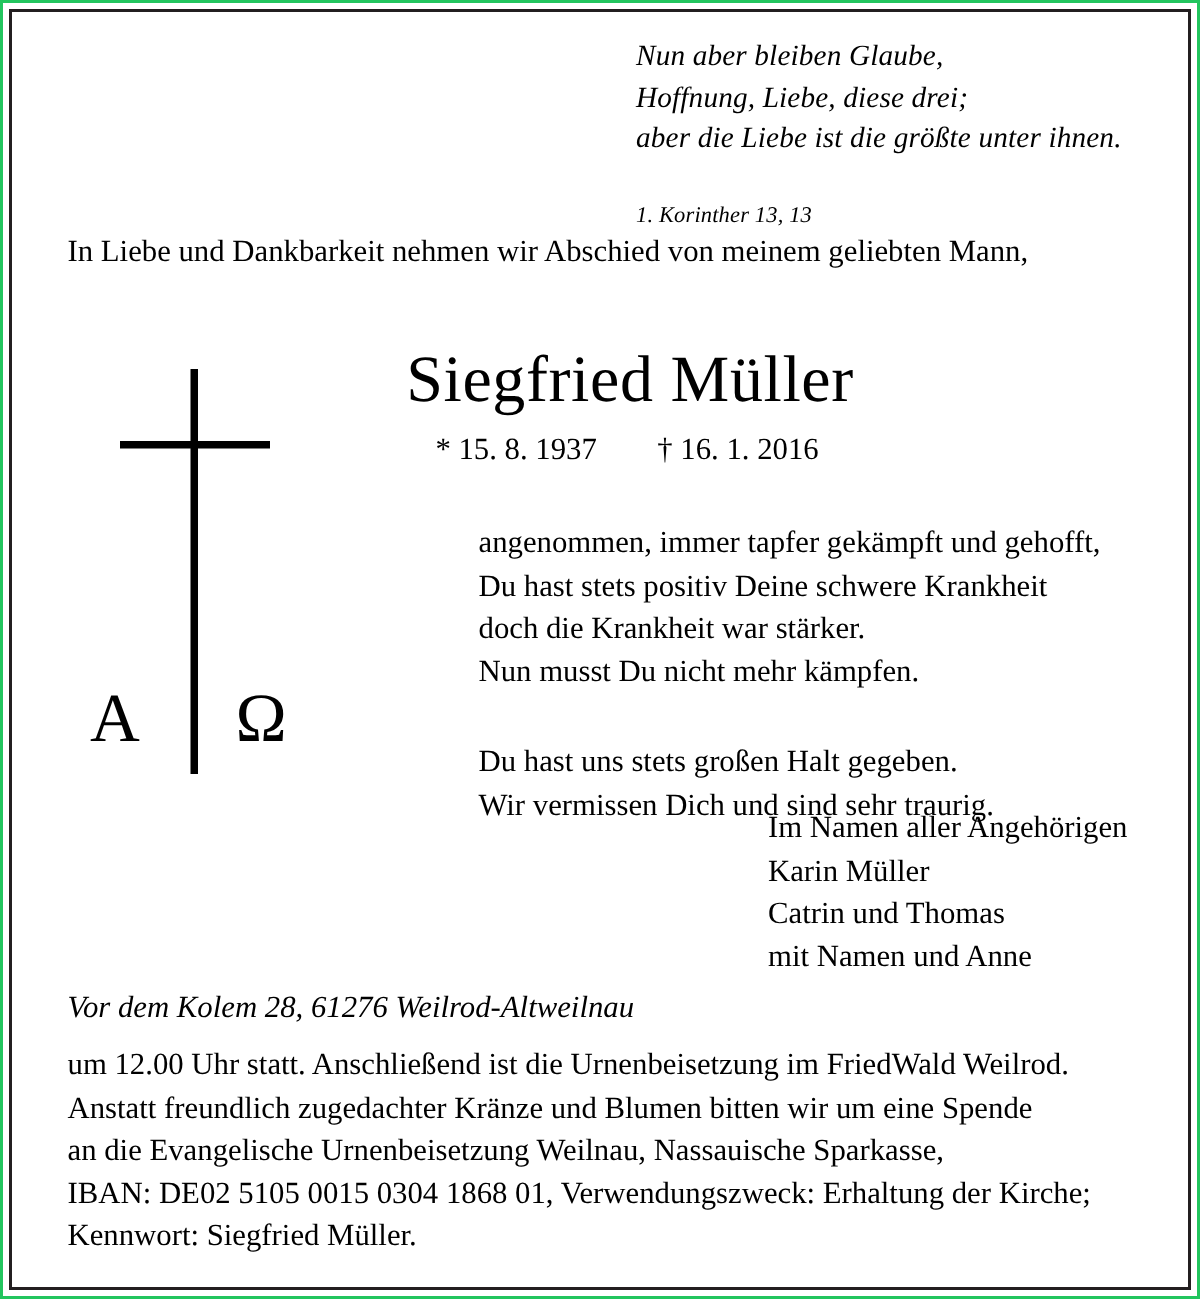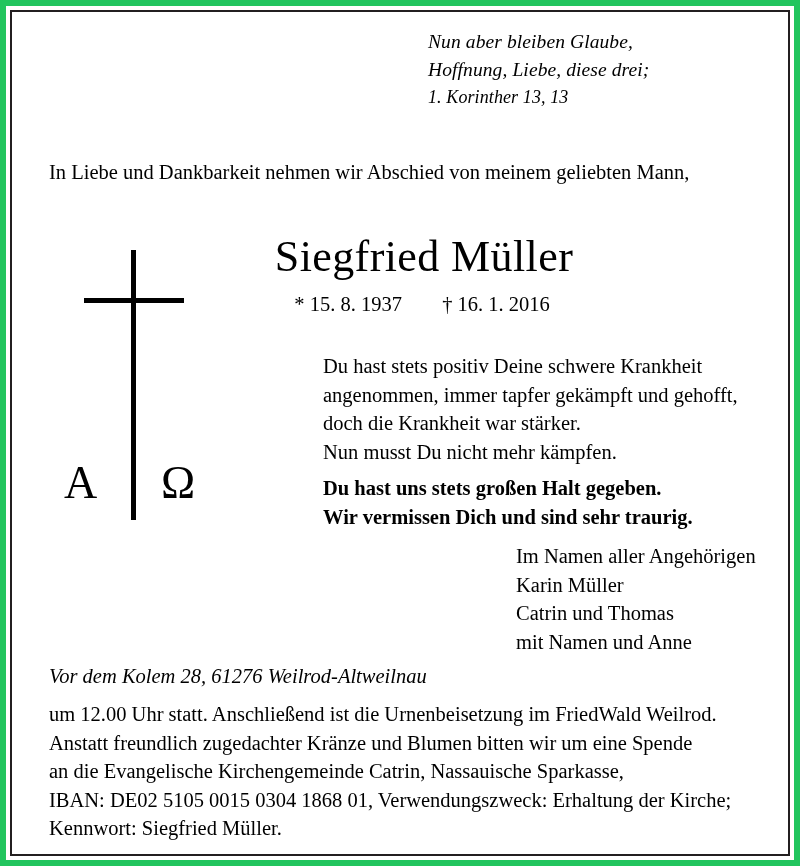--- a/index.html
+++ b/index.html
@@ -16,21 +16,21 @@
     overflow: hidden;
   }
 
   
   .notice {
     position: relative;
     box-sizing: border-box;
     width: 800px;
     height: 866px;
     background: #ffffff;
-    border: 6px solid #22c55e;
+    border: 2px solid #22c55e;
     padding: 4px;
   }
   .notice-inner {
     position: relative;
     box-sizing: border-box;
     width: 100%;
     height: 100%;
     border: 2px solid #231f20;
     background: #ffffff;
   }
@@ -47,23 +47,23 @@
   .verse {
     left: 416px;
     top: 16px;
     width: 360px;
     font-style: italic;
     font-size: 19.5px;
     line-height: 27.5px;
     letter-spacing: 0.1px;
   }
   .verse .ref {
-    margin-top: 1px;
+    margin-top: 24px;
     font-style: italic;
-    font-size: 18px;
+    font-size: 15px;
   }
   .verse-line { white-space: nowrap; }
 
   
   .intro {
     left: 37px;
     top: 146px;
     width: 730px;
     font-size: 20.5px;
     line-height: 29px;
@@ -94,21 +94,21 @@
   .dates .gap { display: inline-block; width: 30px; }
 
   
   .poem {
     left: 311px;
     top: 340px;
     width: 470px;
     font-size: 20.5px;
     line-height: 28.5px;
   }
-  .poem .stanza + .stanza { margin-top: 8px; font-weight: bold; }
+  .poem .stanza + .stanza { margin-top: 32px; }
 
   
   .family {
     left: 504px;
     top: 530px;
     width: 300px;
     font-size: 20.5px;
     line-height: 28.5px;
   }
 
@@ -168,20 +168,21 @@
 </head>
 <body>
 
 <div class="notice">
   <div class="notice-inner">
     <div class="canvas">
 
       <div class="blk verse">
         <div class="verse-line">Nun aber bleiben Glaube,</div>
         <div class="verse-line">Hoffnung, Liebe, diese drei;</div>
+        <div class="verse-line">aber die Liebe ist die größte unter ihnen.</div>
         <div class="ref">1. Korinther 13, 13</div>
       </div>
 
       <div class="blk intro">
         <div>In Liebe und Dankbarkeit nehmen wir Abschied von meinem geliebten Mann,</div>
       </div>
 
       <div class="cross-symbol">
         <div class="cross-vert"></div>
         <div class="cross-horiz"></div>
@@ -194,22 +195,22 @@
       <div class="blk dates">
         <span>*</span>
         <span>15. 8. 1937</span>
         <span class="gap"></span>
         <span>†</span>
         <span>16. 1. 2016</span>
       </div>
 
       <div class="blk poem">
         <div class="stanza">
+          <div>angenommen, immer tapfer gekämpft und gehofft,</div>
           <div>Du hast stets positiv Deine schwere Krankheit</div>
-          <div>angenommen, immer tapfer gekämpft und gehofft,</div>
           <div>doch die Krankheit war stärker.</div>
           <div>Nun musst Du nicht mehr kämpfen.</div>
         </div>
         <div class="stanza">
           <div>Du hast uns stets großen Halt gegeben.</div>
           <div>Wir vermissen Dich und sind sehr traurig.</div>
         </div>
       </div>
 
       <div class="blk family">
@@ -217,20 +218,20 @@
         <div>Karin Müller</div>
         <div>Catrin und Thomas</div>
         <div>mit Namen und Anne</div>
       </div>
 
       <div class="blk address">Vor dem Kolem 28, 61276 Weilrod-Altweilnau</div>
 
       <div class="blk details">
         <div>um 12.00 Uhr statt. Anschließend ist die Urnenbeisetzung im FriedWald Weilrod.</div>
         <div>Anstatt freundlich zugedachter Kränze und Blumen bitten wir um eine Spende</div>
-        <div>an die Evangelische Kirchengemeinde Catrin, Nassauische Sparkasse,</div>
+        <div>an die Evangelische Urnenbeisetzung Weilnau, Nassauische Sparkasse,</div>
         <div>IBAN: DE02 5105 0015 0304 1868 01, Verwendungszweck: Erhaltung der Kirche;</div>
         <div>Kennwort: Siegfried Müller.</div>
       </div>
 
     </div>
   </div>
 </div>
 
 </body></html>

